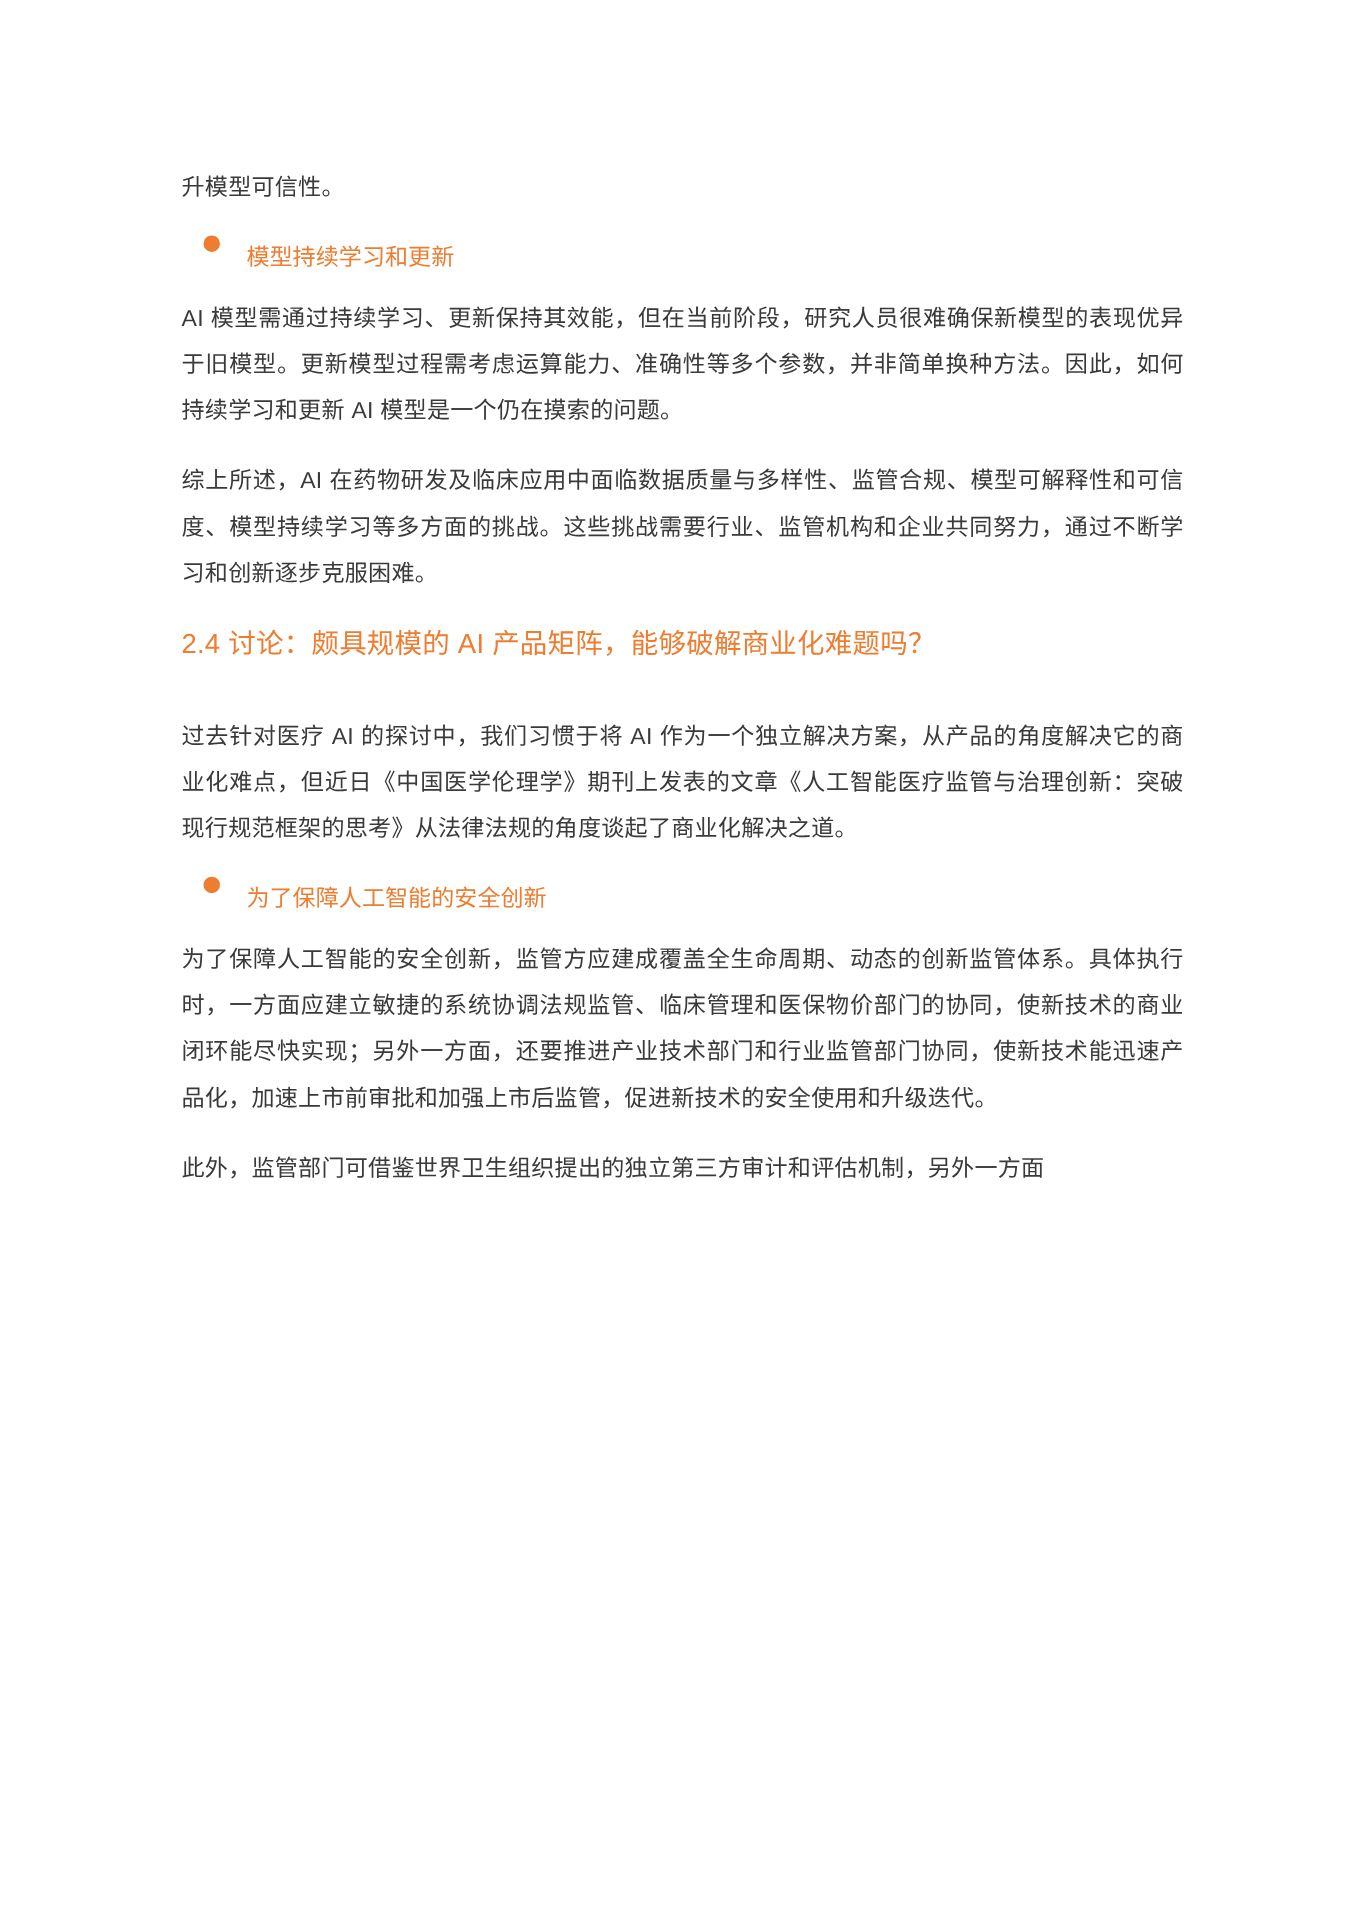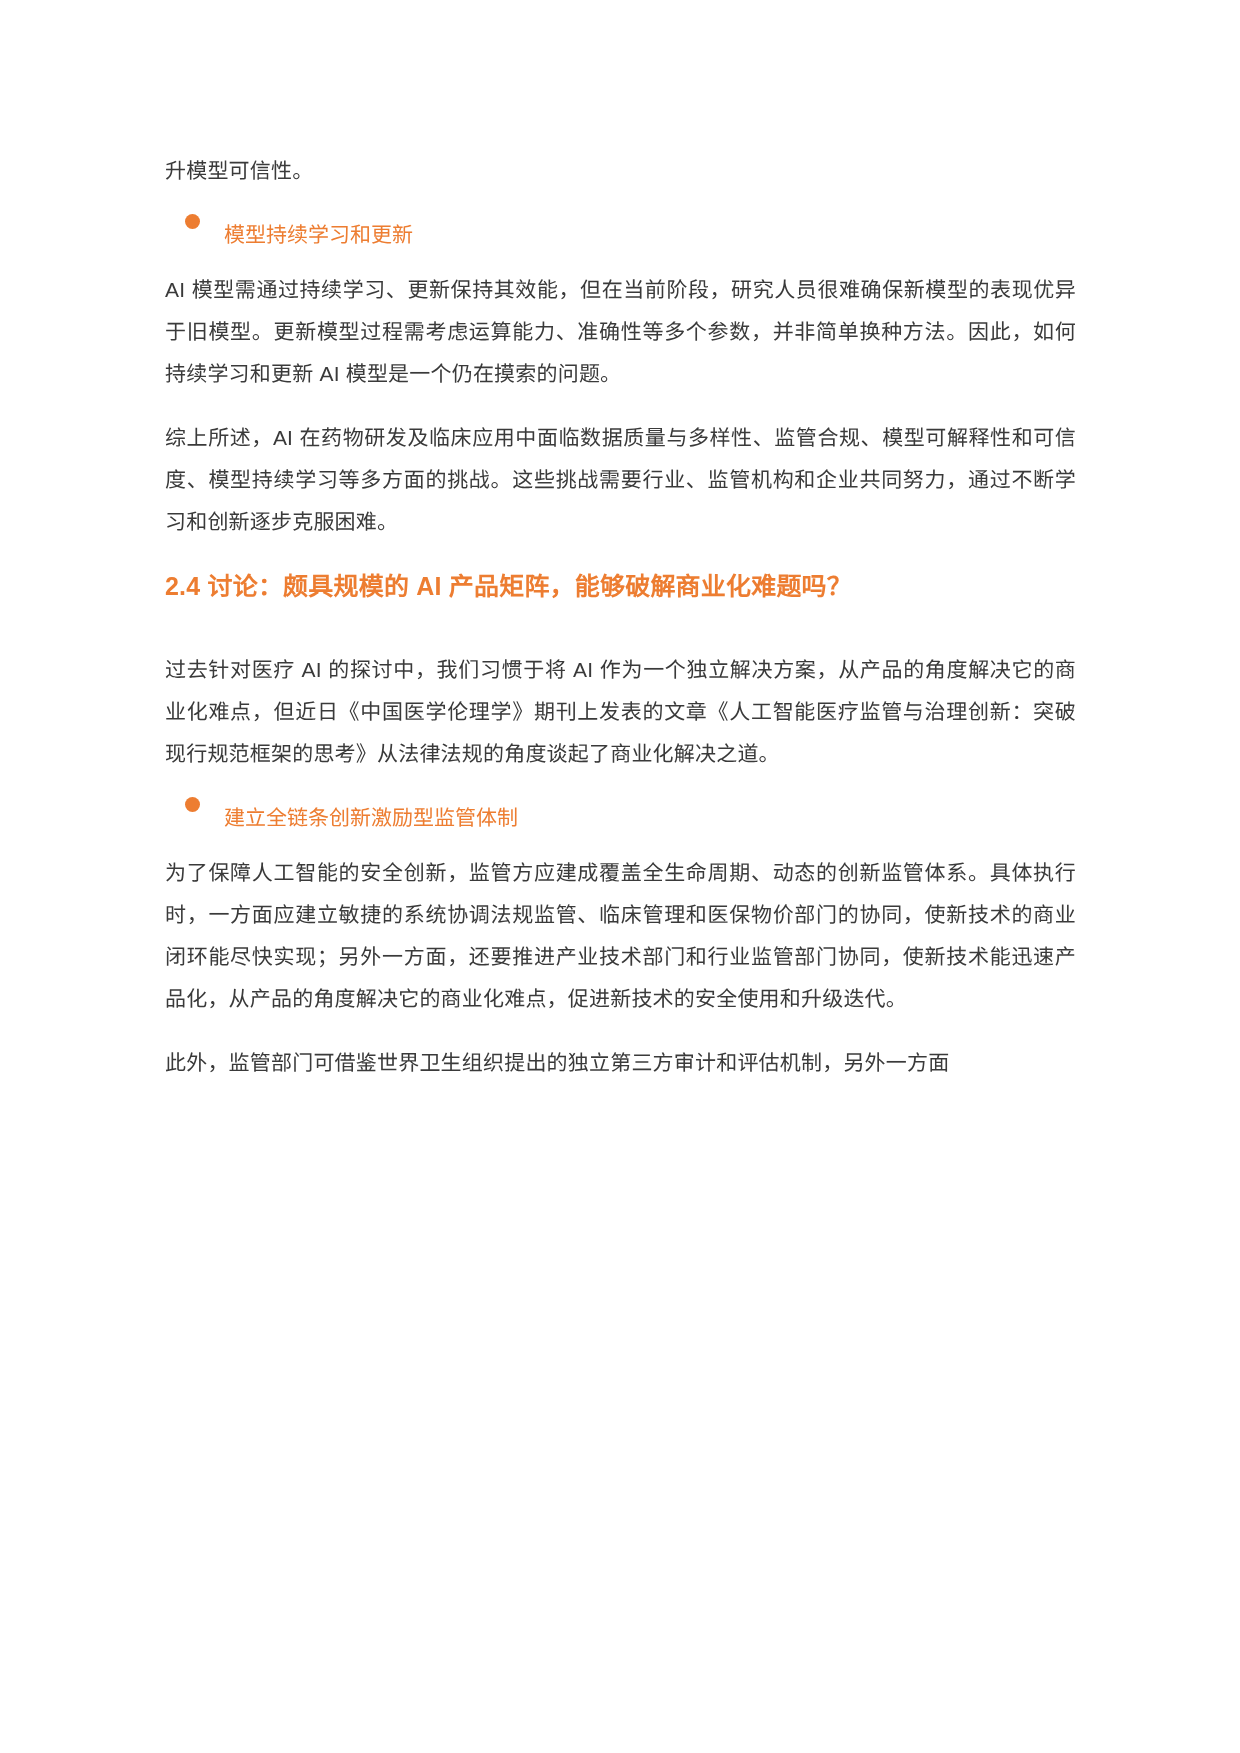--- a/index.html
+++ b/index.html
@@ -43,21 +43,21 @@
     width: 15px;
     height: 15px;
     border-radius: 50%;
     margin-left: 20px;
     margin-right: 24px;
   }
   .section-heading {
     margin: 15px 0 42px 0;
     font-size: 25px;
     line-height: 42px;
-    font-weight: 700;
+    font-weight: 400;
     letter-spacing: 0.2px;
   }
   .accent {
     color: #ed7d31;
   }
   .accent-bg {
     background-color: #ed7d31;
   }
   .page-number {
     position: absolute;
@@ -90,23 +90,23 @@
 
     <h2 class="section-heading accent">2.4 讨论：颇具规模的 AI 产品矩阵，能够破解商业化难题吗？</h2>
 
 
     <p class="body-text">过去针对医疗 AI 的探讨中，我们习惯于将 AI 作为一个独立解决方案，从产品的角度解决它的商业化难点，但近日《中国医学伦理学》期刊上发表的文章《人工智能医疗监管与治理创新：突破现行规范框架的思考》从法律法规的角度谈起了商业化解决之道。</p>
 
 
 
     <div class="bullet-heading accent">
       <span class="bullet-dot accent-bg"></span>
-      <span>建立全链条创新激励型监管体制</span>
+      <span>为了保障人工智能的安全创新</span>
     </div>
 
-    <p class="body-text">为了保障人工智能的安全创新，监管方应建成覆盖全生命周期、动态的创新监管体系。具体执行时，一方面应建立敏捷的系统协调法规监管、临床管理和医保物价部门的协同，使新技术的商业闭环能尽快实现；另外一方面，还要推进产业技术部门和行业监管部门协同，使新技术能迅速产品化，从产品的角度解决它的商业化难点，促进新技术的安全使用和升级迭代。</p>
+    <p class="body-text">为了保障人工智能的安全创新，监管方应建成覆盖全生命周期、动态的创新监管体系。具体执行时，一方面应建立敏捷的系统协调法规监管、临床管理和医保物价部门的协同，使新技术的商业闭环能尽快实现；另外一方面，还要推进产业技术部门和行业监管部门协同，使新技术能迅速产品化，加速上市前审批和加强上市后监管，促进新技术的安全使用和升级迭代。</p>
 
     <p class="body-text">此外，监管部门可借鉴世界卫生组织提出的独立第三方审计和评估机制，另外一方面</p>
 
   </div>
 
   <div class="page-number">29</div>
 </div>
 
 </body></html>

